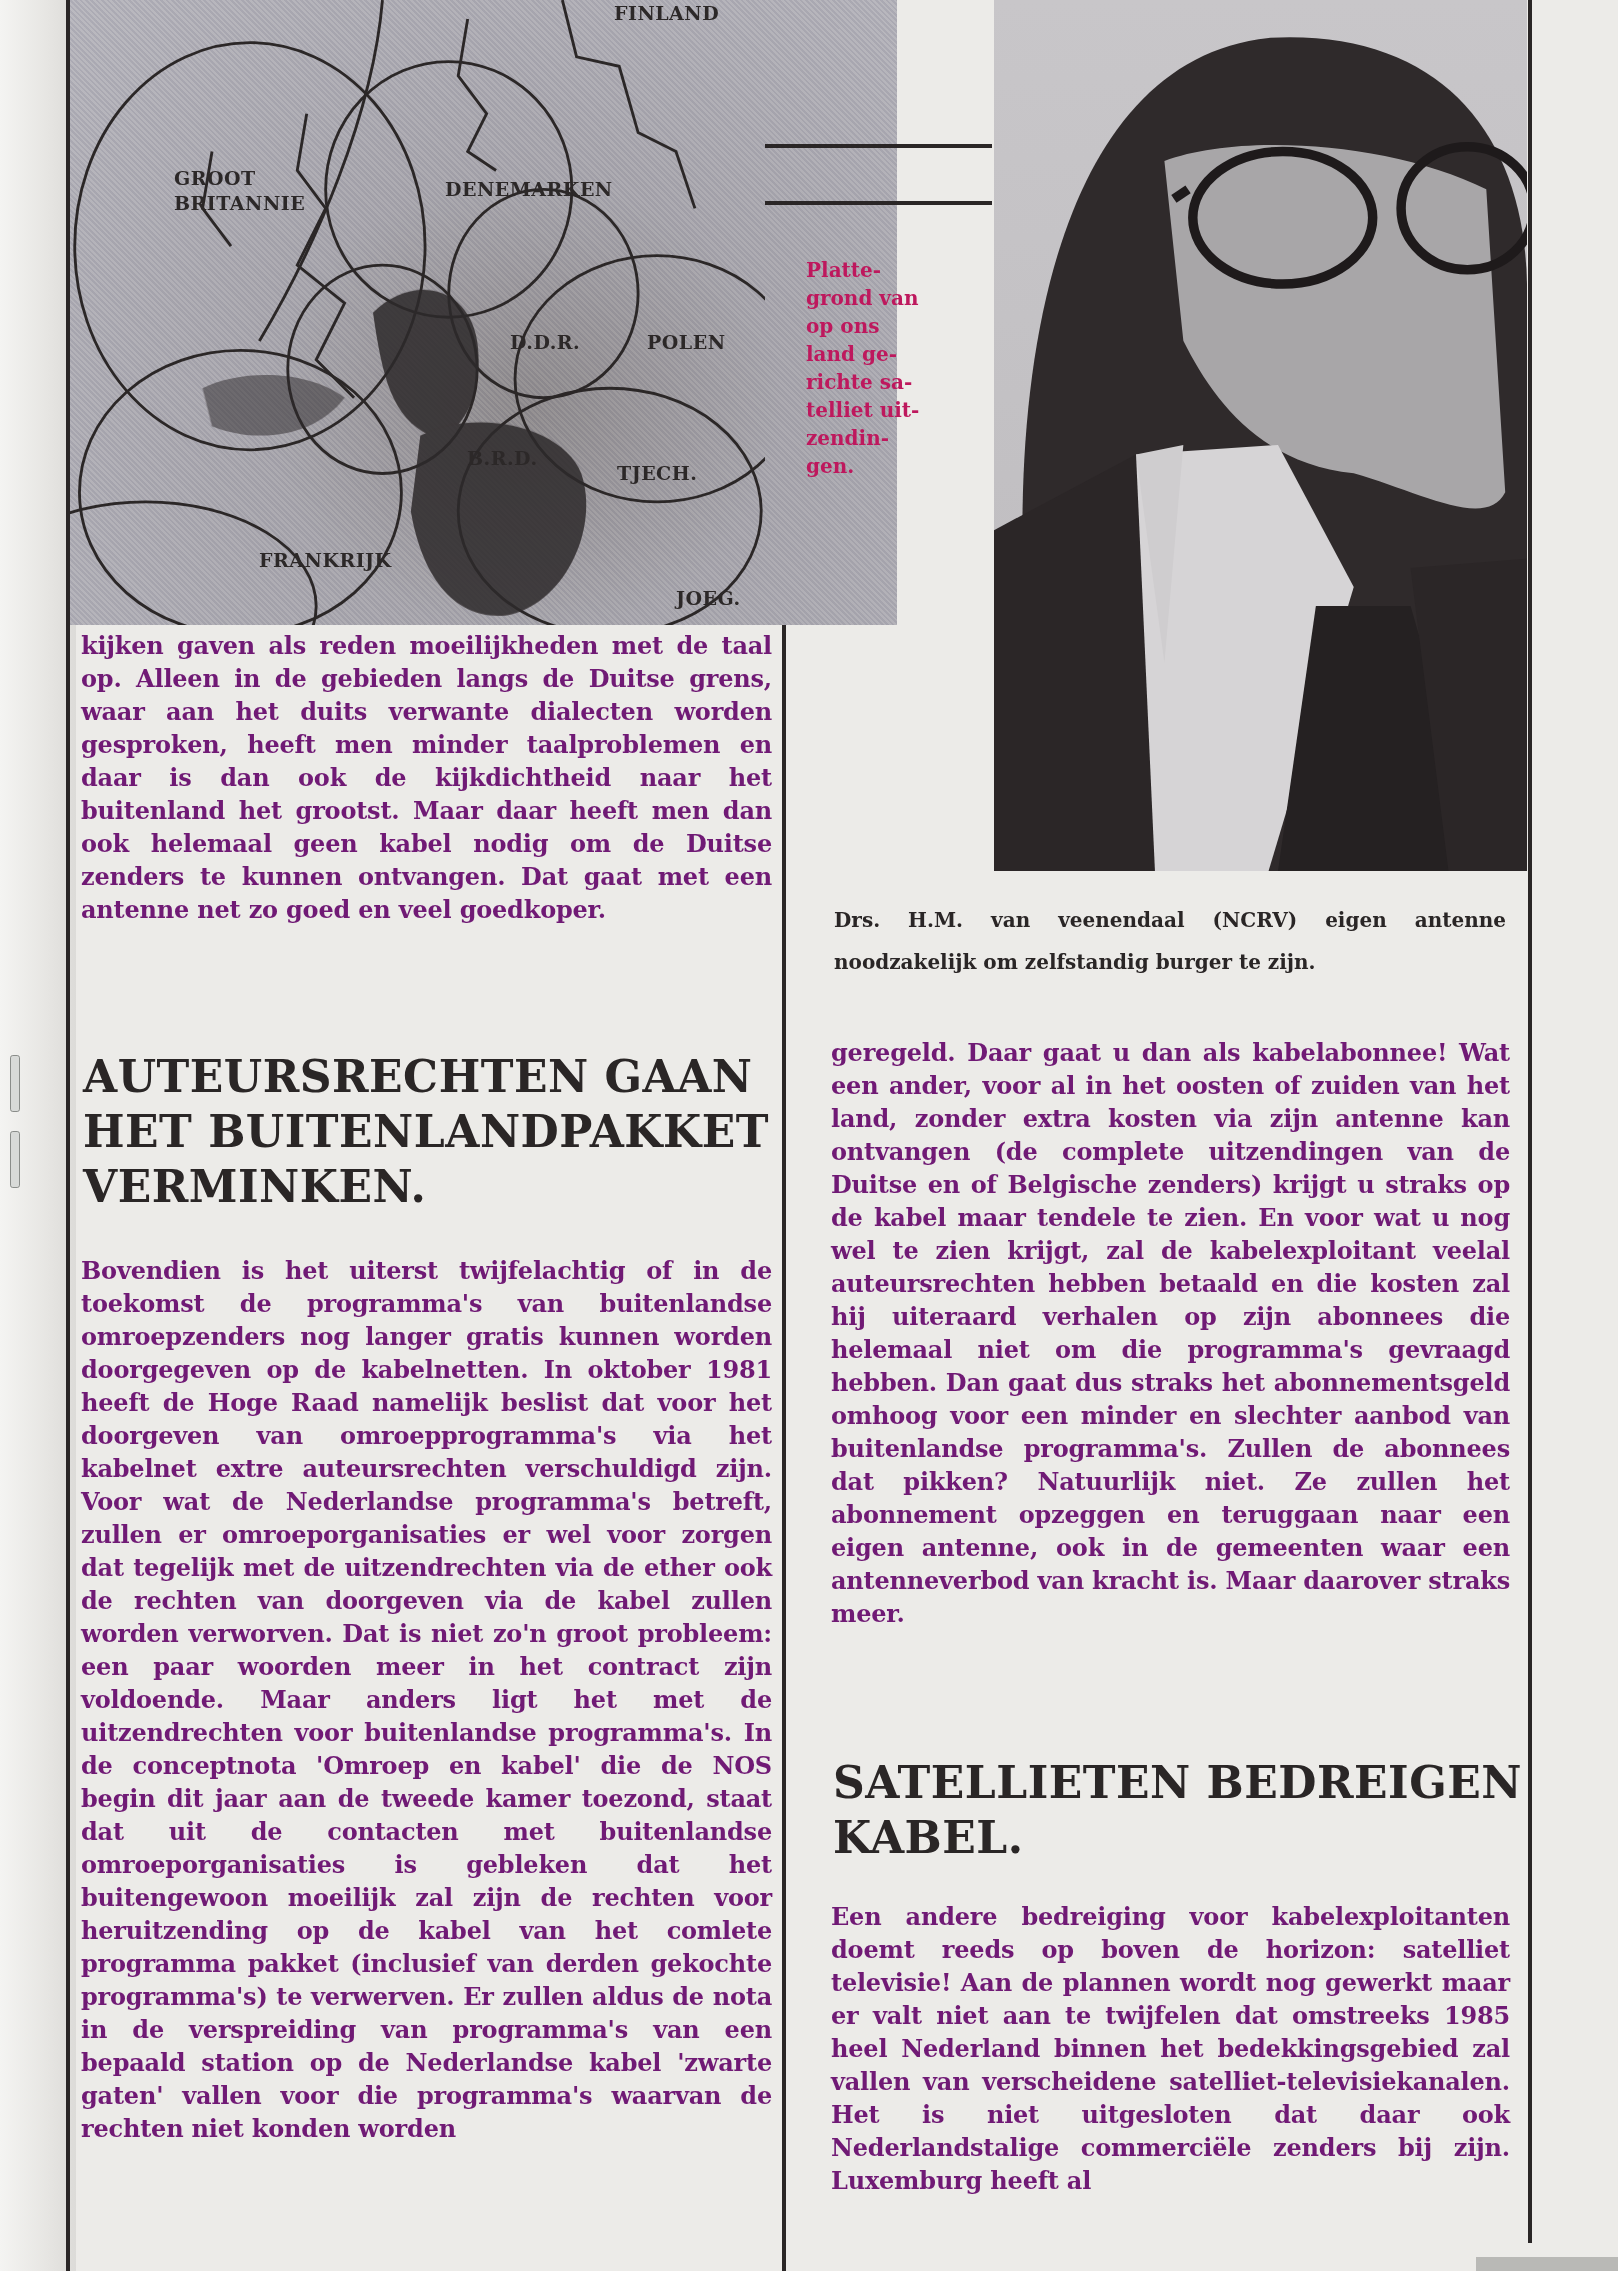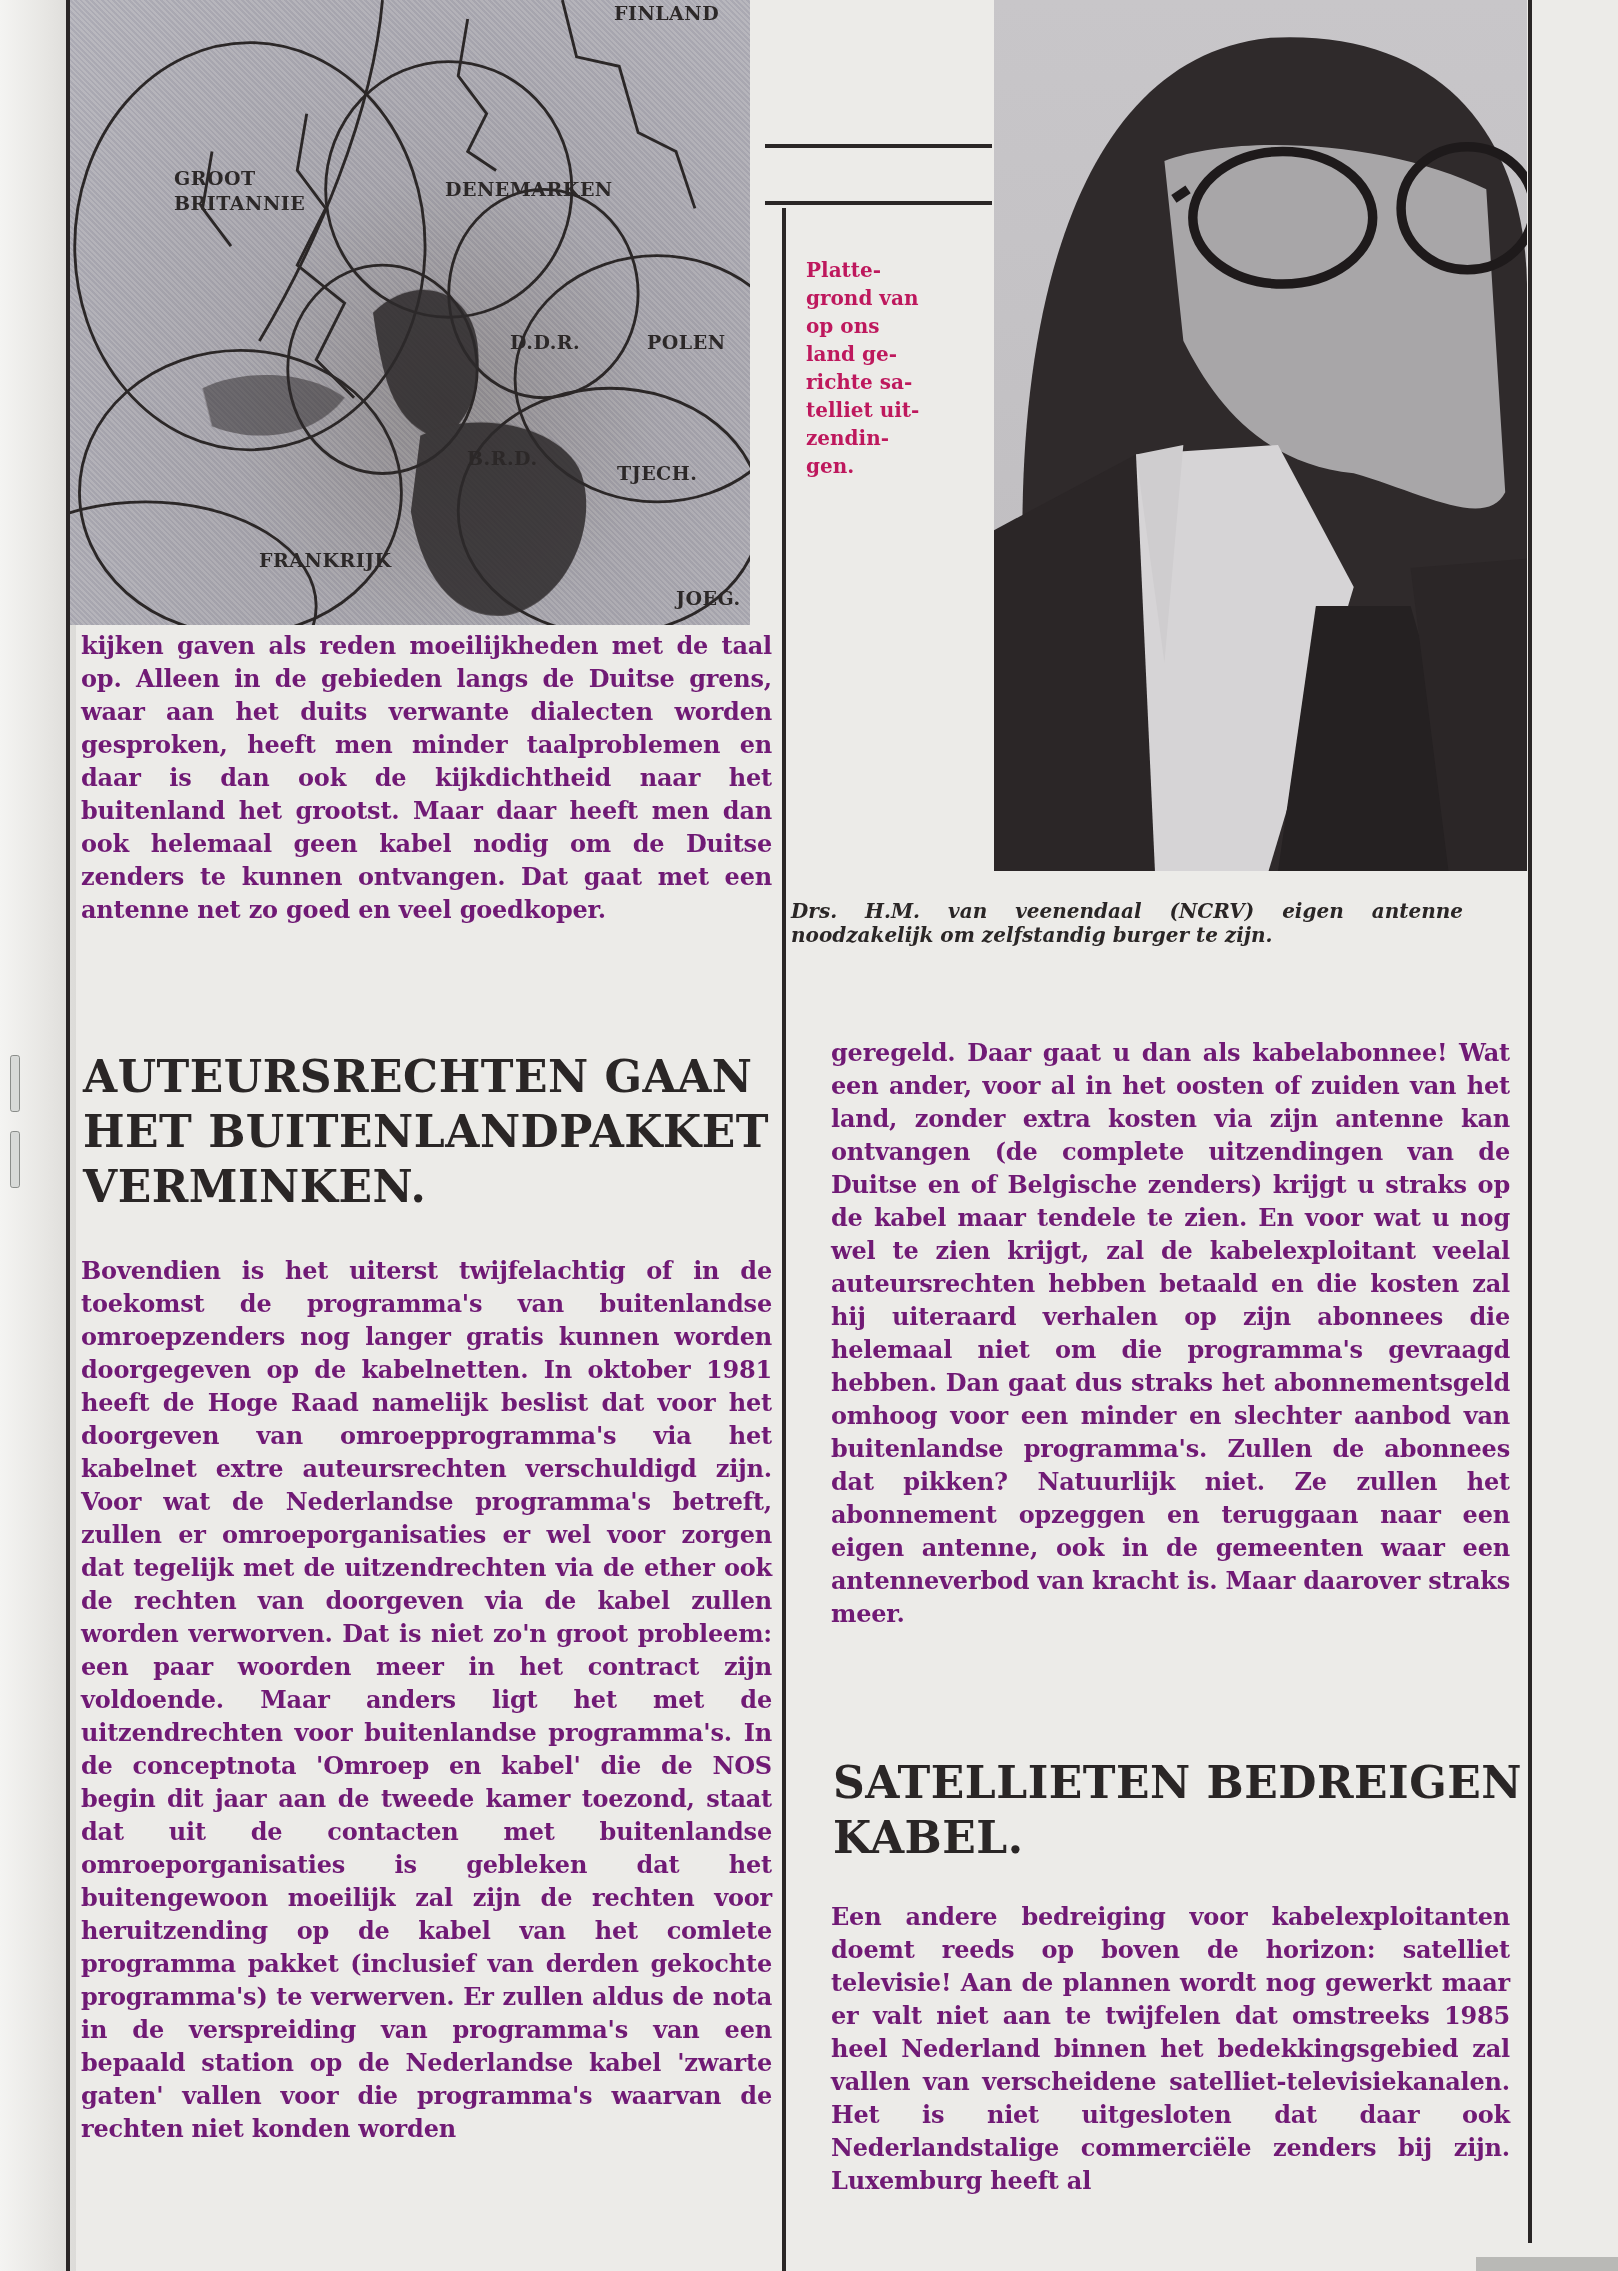--- a/index.html
+++ b/index.html
@@ -12,21 +12,21 @@
   .page-edge { position: absolute; left: 0; top: 0; width: 76px; height: 2271px;
     background: linear-gradient(to right, #f4f4f2 0%, #e7e6e3 60%, #dcdbd8 100%); }
   .staple { position: absolute; left: 9.5px; width: 8.5px; height: 55px; border: 1.9px solid #8a8d8a;
     border-radius: 2.8px; background: #d8dad8; }
   .left-rule { position: absolute; left: 66px; top: 0; width: 3.8px; height: 2271px; background: #2a2626; }
   .mid-rule { position: absolute; left: 782px; top: 208px; width: 3.8px; height: 2063px; background: #2a2626; }
   .right-rule { position: absolute; left: 1528px; top: 0; width: 3.8px; height: 2243px; background: #2a2626; }
   .bottom-shade { position: absolute; left: 1476px; top: 2257px; width: 142px; height: 14px; background: #b9b9b6; }
 
   
-  .map { position: absolute; left: 70px; top: 0; width: 680px; height: 625px;
+  .map { position: absolute; left: 70px; top: 0; width: 827px; height: 625px;
     background:
       repeating-linear-gradient(45deg, rgba(80,80,110,0.10) 0 1.9px, rgba(255,255,255,0.05) 1.9px 3.8px),
       radial-gradient(ellipse at 55% 65%, #8f8b8c 0%, #a9a7ad 40%, #b7b6bd 100%);
     overflow: hidden; }
   .map svg { position: absolute; left: 0; top: 0; }
   .map-label { position: absolute; font-family: "DejaVu Serif", serif; font-weight: bold;
     font-size: 19px; color: #2c2828; letter-spacing: 0.5px; }
 
   .caption-top-rule { position: absolute; left: 765px; top: 144px; width: 227px; height: 3.8px; background: #2a2626; }
   .caption-top-rule2 { position: absolute; left: 765px; top: 201px; width: 227px; height: 3.8px; background: #2a2626; }
@@ -36,23 +36,23 @@
     font-size: 20px; line-height: 28px; color: #be185d; white-space: pre-line; }
 
   
   .photo { position: absolute; left: 994px; top: 0; width: 533px; height: 871px; overflow: hidden;
     background:
       repeating-linear-gradient(45deg, rgba(0,0,0,0.06) 0 1.9px, rgba(255,255,255,0.04) 1.9px 3.8px),
       #b9b7ba; }
   .photo .bg-light { position: absolute; inset: 0;
     background: linear-gradient(180deg, #c8c6c9 0%, #bdbbbe 100%); }
 
-  .photo-caption { position: absolute; left: 791px; top: 899px; width: 672px;
-    font-family: "DejaVu Serif", serif; font-style: italic; font-weight: bold;
-    font-size: 20px; line-height: 24px; text-align: justify; }
+  .photo-caption { position: absolute; left: 834px; top: 899px; width: 672px;
+    font-family: "DejaVu Serif", serif; font-weight: bold;
+    font-size: 20px; line-height: 42px; text-align: justify; }
 
   
   .col { position: absolute; font-family: "DejaVu Serif", serif; font-weight: bold;
     font-size: 24px; line-height: 33px; text-align: justify; color: #701a75;
     letter-spacing: -0.2px; }
   .col p { margin: 0; text-align-last: left; }
   .col-left-a { left: 81px; top: 629px; width: 691px; }
   .col-left-b { left: 81px; top: 1254px; width: 691px; }
   .col-right-a { left: 831px; top: 1036px; width: 679px; }
   .col-right-b { left: 831px; top: 1900px; width: 679px; }

